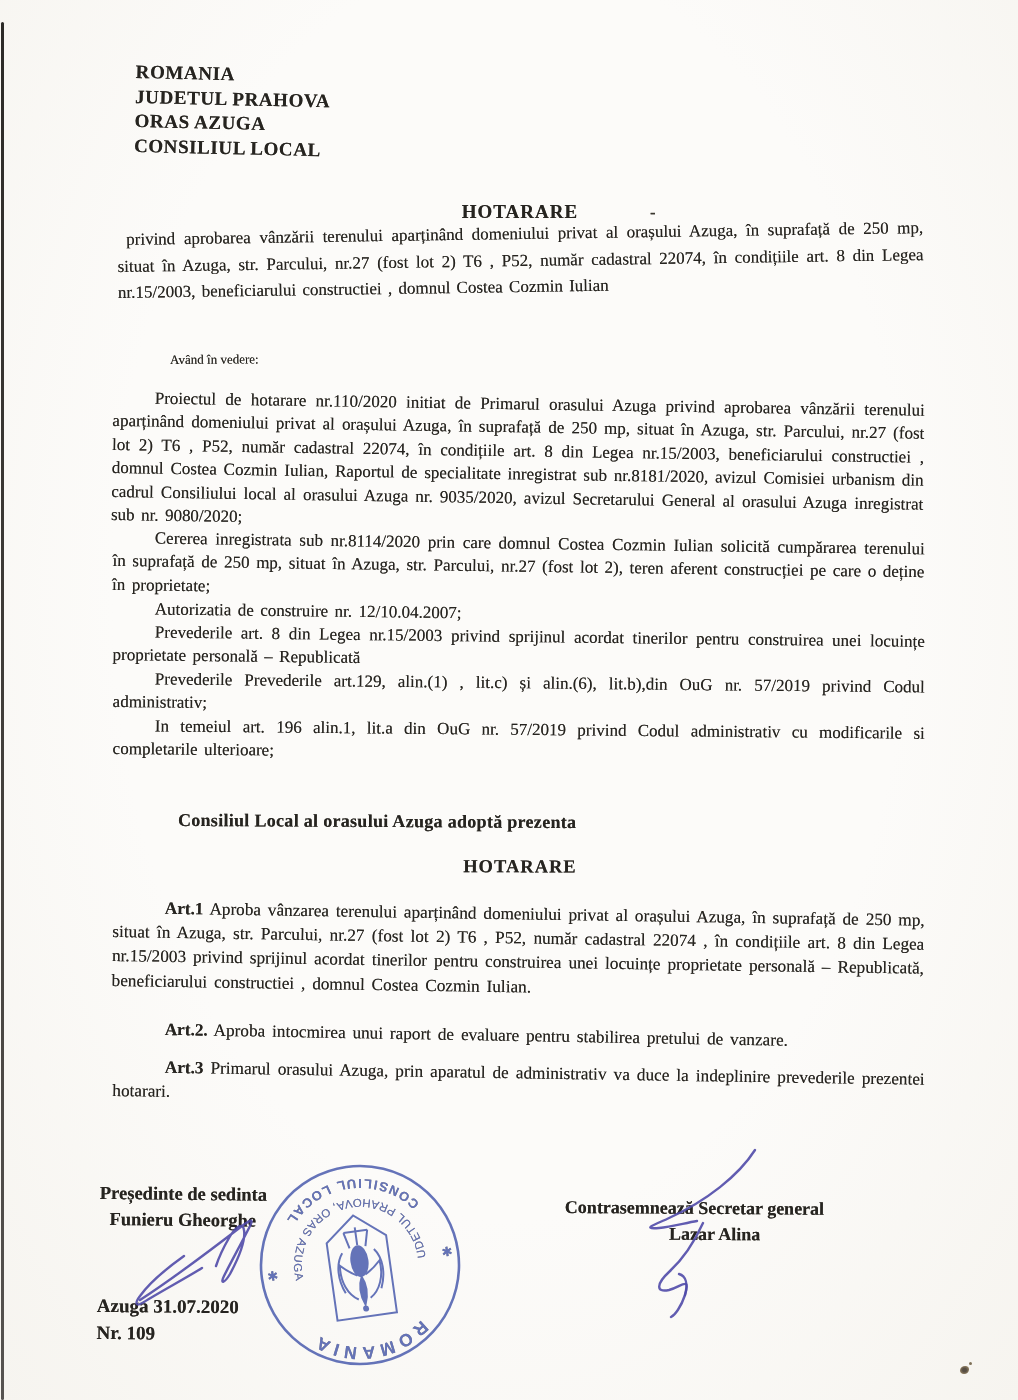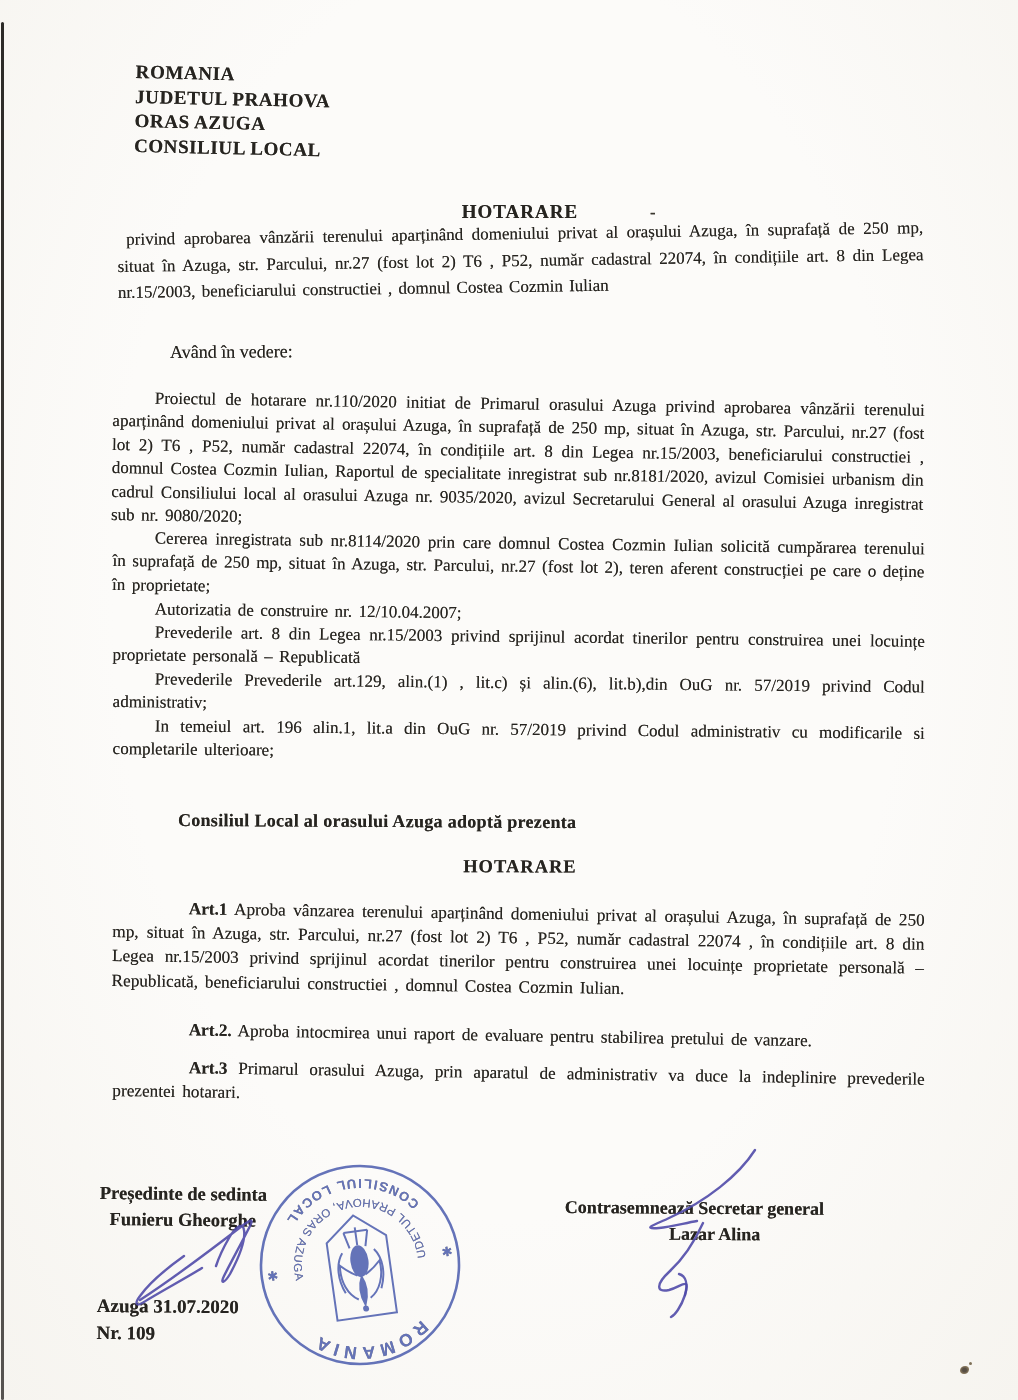--- a/index.html
+++ b/index.html
@@ -16,40 +16,40 @@
     background:linear-gradient(#2c2a27,#45423e 60%,#565350);border-radius:2px;}
   
   .org{left:136px;top:60px;font-size:19px;font-weight:bold;line-height:24.5px;
     letter-spacing:.6px;transform:rotate(1.3deg);}
   
   .title1{left:115px;top:201px;width:810px;text-align:center;font-size:19px;
     font-weight:bold;letter-spacing:1px;}
   .dash{left:650px;top:203px;font-size:17px;font-weight:bold;color:#3a372f;}
   .subtitle{left:117px;top:227px;width:806px;font-size:17px;line-height:26.5px;
     text-align:justify;word-spacing:2px;transform:rotate(-.85deg);text-indent:9px;}
-  .avand{left:170px;top:342px;font-size:18px;transform:rotate(-.35deg);}
+  .avand{left:170px;top:352px;font-size:13px;transform:rotate(-.35deg);}
   
   .recitals{left:113px;top:386px;width:812px;font-size:17px;line-height:23.4px;
     text-align:justify;word-spacing:2.2px;}
   .recitals p{margin:0;text-indent:42px;transform-origin:left top;}
   .t90{transform:rotate(.9deg);}  .t80{transform:rotate(.8deg);}
   .t70{transform:rotate(.7deg);}  .t60{transform:rotate(.6deg);}
   .t55{transform:rotate(.55deg);}
   .adopt{left:178px;top:810px;font-size:18px;font-weight:bold;letter-spacing:.3px;
     transform:rotate(.3deg);}
   .title2{left:115px;top:855px;width:810px;text-align:center;font-size:18.5px;
     font-weight:bold;letter-spacing:1px;transform:rotate(.2deg);}
   
   .articles{left:113px;top:896px;width:812px;font-size:17.2px;line-height:24.2px;
     text-align:justify;word-spacing:2.6px;}
   .articles p{margin:0;text-indent:52px;transform-origin:left top;}
   .art2{margin-top:24px !important;transform:rotate(1deg);}
   .art3{margin-top:14px !important;transform:rotate(.9deg);}
   .art1{transform:rotate(.9deg);}
-  .art-label{font-weight:bold;margin-left:24px;}
+  .art-label{font-weight:bold;}
   
   .sig-left{left:100px;top:1180px;font-size:18.5px;font-weight:bold;
     line-height:26px;transform:rotate(.6deg);}
   .sig-left .nm{padding-left:10px;}
   .sig-right{left:565px;top:1194px;width:300px;font-size:18px;font-weight:bold;
     line-height:26px;transform:rotate(.4deg);}
   .sig-right .nm{text-align:center;}
   .footer{left:97px;top:1292px;font-size:19px;font-weight:bold;line-height:27px;
     transform:rotate(.5deg);}
   

